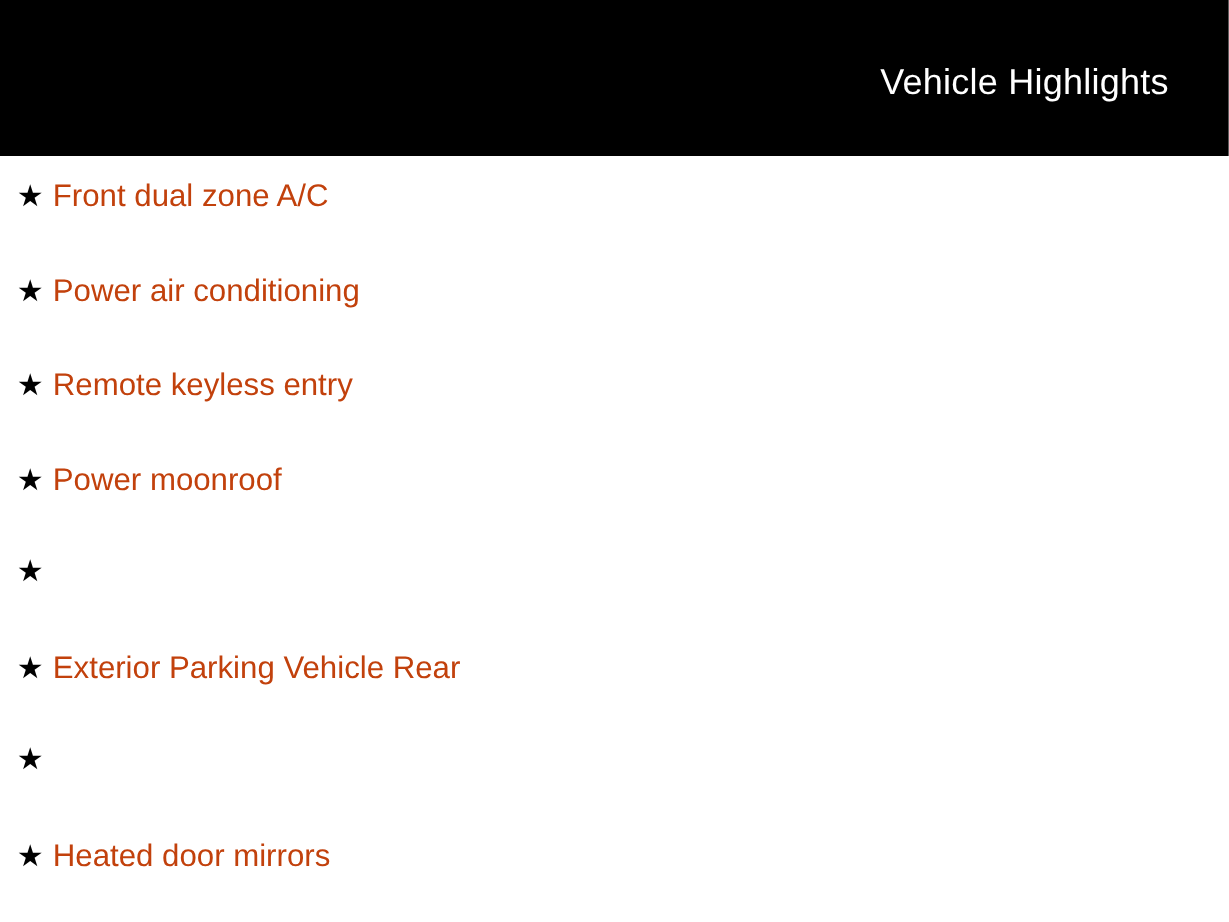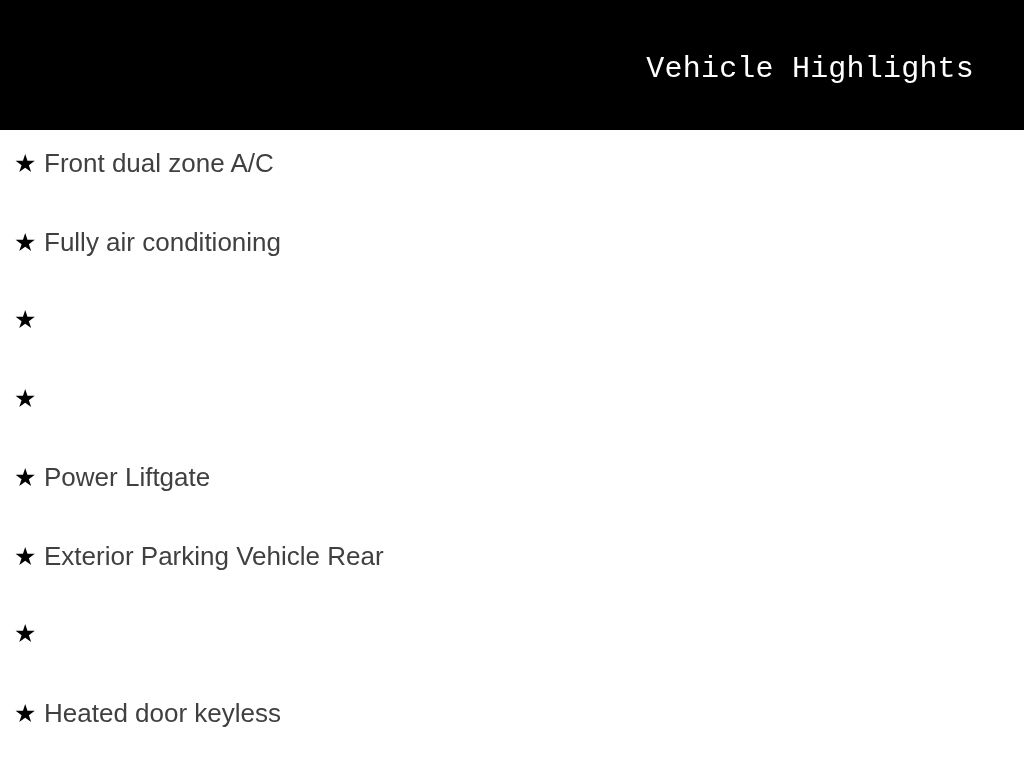--- a/index.html
+++ b/index.html
@@ -30,21 +30,20 @@
     justify-content: flex-end;
   }
   .header-title {
     color: #ffffff;
     font-size: 30px;
     font-weight: 400;
     letter-spacing: 0.2px;
     padding-right: 50px;
     padding-top: 8px;
     white-space: nowrap;
-    font-family: Liberation Mono, monospace;
   }
   .highlights-list {
     list-style: none;
     margin: 0;
     padding: 0;
     padding-top: 20px;
   }
   .highlight-item {
     display: flex;
     align-items: baseline;
@@ -56,21 +55,21 @@
     flex: 0 0 auto;
     font-size: 25px;
     line-height: 1;
     color: #000000;
     width: 30px;
     display: inline-block;
     text-align: left;
   }
   .item-label {
     font-size: 26px;
-    color: #404040;
+    color: #c2410c;
     line-height: 1;
     white-space: nowrap;
   }
 </style>
 </head>
 <body>
 
 <div class="page">
 
   <div class="header-bar">
@@ -79,45 +78,46 @@
 
   <ul class="highlights-list">
 
     <li class="highlight-item">
       <span class="star-icon">★</span>
       <span class="item-label">Front dual zone A/C</span>
     </li>
 
     <li class="highlight-item">
       <span class="star-icon">★</span>
-      <span class="item-label">Fully air conditioning</span>
+      <span class="item-label">Power air conditioning</span>
     </li>
 
     <li class="highlight-item">
       <span class="star-icon">★</span>
+      <span class="item-label">Remote keyless entry</span>
     </li>
 
     <li class="highlight-item">
       <span class="star-icon">★</span>
+      <span class="item-label">Power moonroof</span>
     </li>
 
     <li class="highlight-item">
       <span class="star-icon">★</span>
-      <span class="item-label">Power Liftgate</span>
     </li>
 
     <li class="highlight-item">
       <span class="star-icon">★</span>
       <span class="item-label">Exterior Parking Vehicle Rear</span>
     </li>
 
     <li class="highlight-item">
       <span class="star-icon">★</span>
     </li>
 
     <li class="highlight-item">
       <span class="star-icon">★</span>
-      <span class="item-label">Heated door keyless</span>
+      <span class="item-label">Heated door mirrors</span>
     </li>
 
   </ul>
 
 </div>
 
 </body></html>

